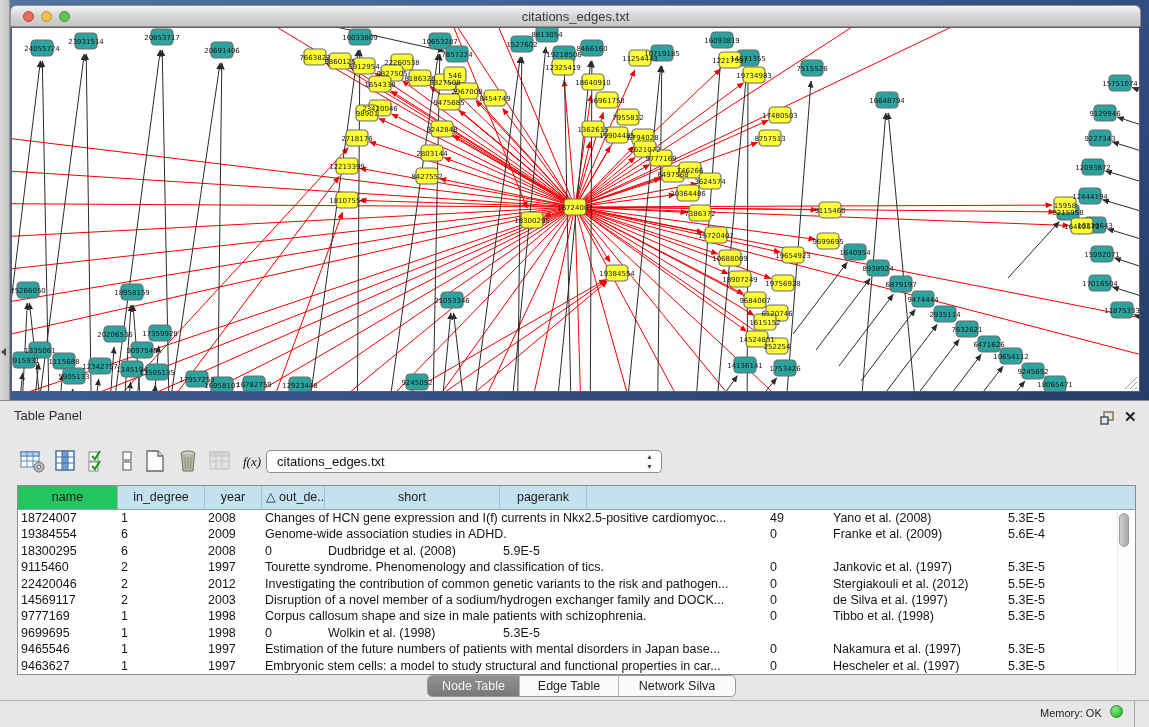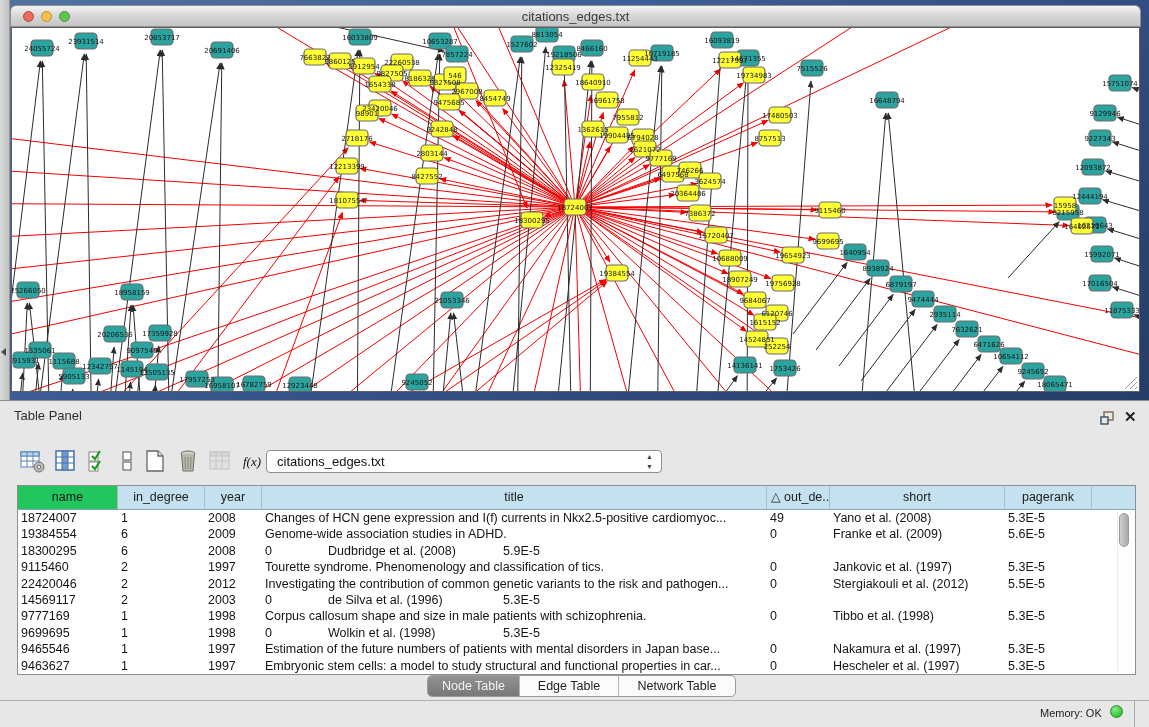--- a/index.html
+++ b/index.html
@@ -554,21 +554,20 @@
   <div class="combo">
     <span class="combo-text">citations_edges.txt</span>
     <span class="combo-step">▲<br>▼</span>
   </div>
 
   <div class="tablewrap">
     <div class="thead" id="thead">
         <div class="th selcol" style="width: 100px;">name</div>
         <div class="th" style="width: 87px;">in_degree</div>
         <div class="th" style="width: 57px;">year</div>
-        <div class="th" style="width: 505px;">title</div>
         <div class="th" style="width: 63px; text-align: left; padding-left: 4px;">△ out_de...</div>
         <div class="th" style="width: 175px;">short</div>
         <div class="th" style="width: 87px;">pagerank</div>
       </div>
     <div id="tbody">
         <div class="tr">
           <div class="td" style="width: 100px;">18724007</div>
           <div class="td" style="width: 87px;">1</div>
           <div class="td" style="width: 57px;">2008</div>
           <div class="td" style="width: 505px;">Changes of HCN gene expression and I(f) currents in Nkx2.5-positive cardiomyoc...</div>
@@ -576,21 +575,21 @@
           <div class="td" style="width: 175px;">Yano et al. (2008)</div>
           <div class="td" style="width: 87px;">5.3E-5</div>
         </div>
         <div class="tr">
           <div class="td" style="width: 100px;">19384554</div>
           <div class="td" style="width: 87px;">6</div>
           <div class="td" style="width: 57px;">2009</div>
           <div class="td" style="width: 505px;">Genome-wide association studies in ADHD.</div>
           <div class="td" style="width: 63px;">0</div>
           <div class="td" style="width: 175px;">Franke et al. (2009)</div>
-          <div class="td" style="width: 87px;">5.6E-5</div>
+          <div class="td" style="width: 87px;">5.6E-4</div>
         </div>
         <div class="tr">
           <div class="td" style="width: 100px;">18300295</div>
           <div class="td" style="width: 87px;">6</div>
           <div class="td" style="width: 57px;">2008</div>
           <div class="td" style="width: 63px;">0</div>
           <div class="td" style="width: 175px;">Dudbridge et al. (2008)</div>
           <div class="td" style="width: 87px;">5.9E-5</div>
         </div>
         <div class="tr">
@@ -608,22 +607,23 @@
           <div class="td" style="width: 57px;">2012</div>
           <div class="td" style="width: 505px;">Investigating the contribution of common genetic variants to the risk and pathogen...</div>
           <div class="td" style="width: 63px;">0</div>
           <div class="td" style="width: 175px;">Stergiakouli et al. (2012)</div>
           <div class="td" style="width: 87px;">5.5E-5</div>
         </div>
         <div class="tr">
           <div class="td" style="width: 100px;">14569117</div>
           <div class="td" style="width: 87px;">2</div>
           <div class="td" style="width: 57px;">2003</div>
-          <div class="td" style="width: 63px;">0</div>
-          <div class="td" style="width: 175px;">de Silva et al. (1996)</div>
+          <div class="td" style="width: 505px;">Disruption of a novel member of a sodium/hydrogen exchanger family and DOCK...</div>
+          <div class="td" style="width: 63px;">0</div>
+          <div class="td" style="width: 175px;">de Silva et al. (1997)</div>
           <div class="td" style="width: 87px;">5.3E-5</div>
         </div>
         <div class="tr">
           <div class="td" style="width: 100px;">9777169</div>
           <div class="td" style="width: 87px;">1</div>
           <div class="td" style="width: 57px;">1998</div>
           <div class="td" style="width: 505px;">Corpus callosum shape and size in male patients with schizophrenia.</div>
           <div class="td" style="width: 63px;">0</div>
           <div class="td" style="width: 175px;">Tibbo et al. (1998)</div>
           <div class="td" style="width: 87px;">5.3E-5</div>
@@ -656,20 +656,20 @@
         </div>
       </div>
     <div class="vscroll">
       <div class="vthumb"></div>
     </div>
   </div>
 
   <div class="tabs" id="tabs">
       <div class="seg sel" style="width: 92px;">Node Table</div>
       <div class="seg" style="width: 99px;">Edge Table</div>
-      <div class="seg" style="width: 116px;">Network Table</div>
+      <div class="seg" style="width: 116px;">Network Silva</div>
     </div>
 
   <div class="status-line"></div>
   <span class="memory">Memory: OK</span>
   <span class="memdot"></span>
   <div class="status-div"></div>
 </div>
 
 </body></html>

